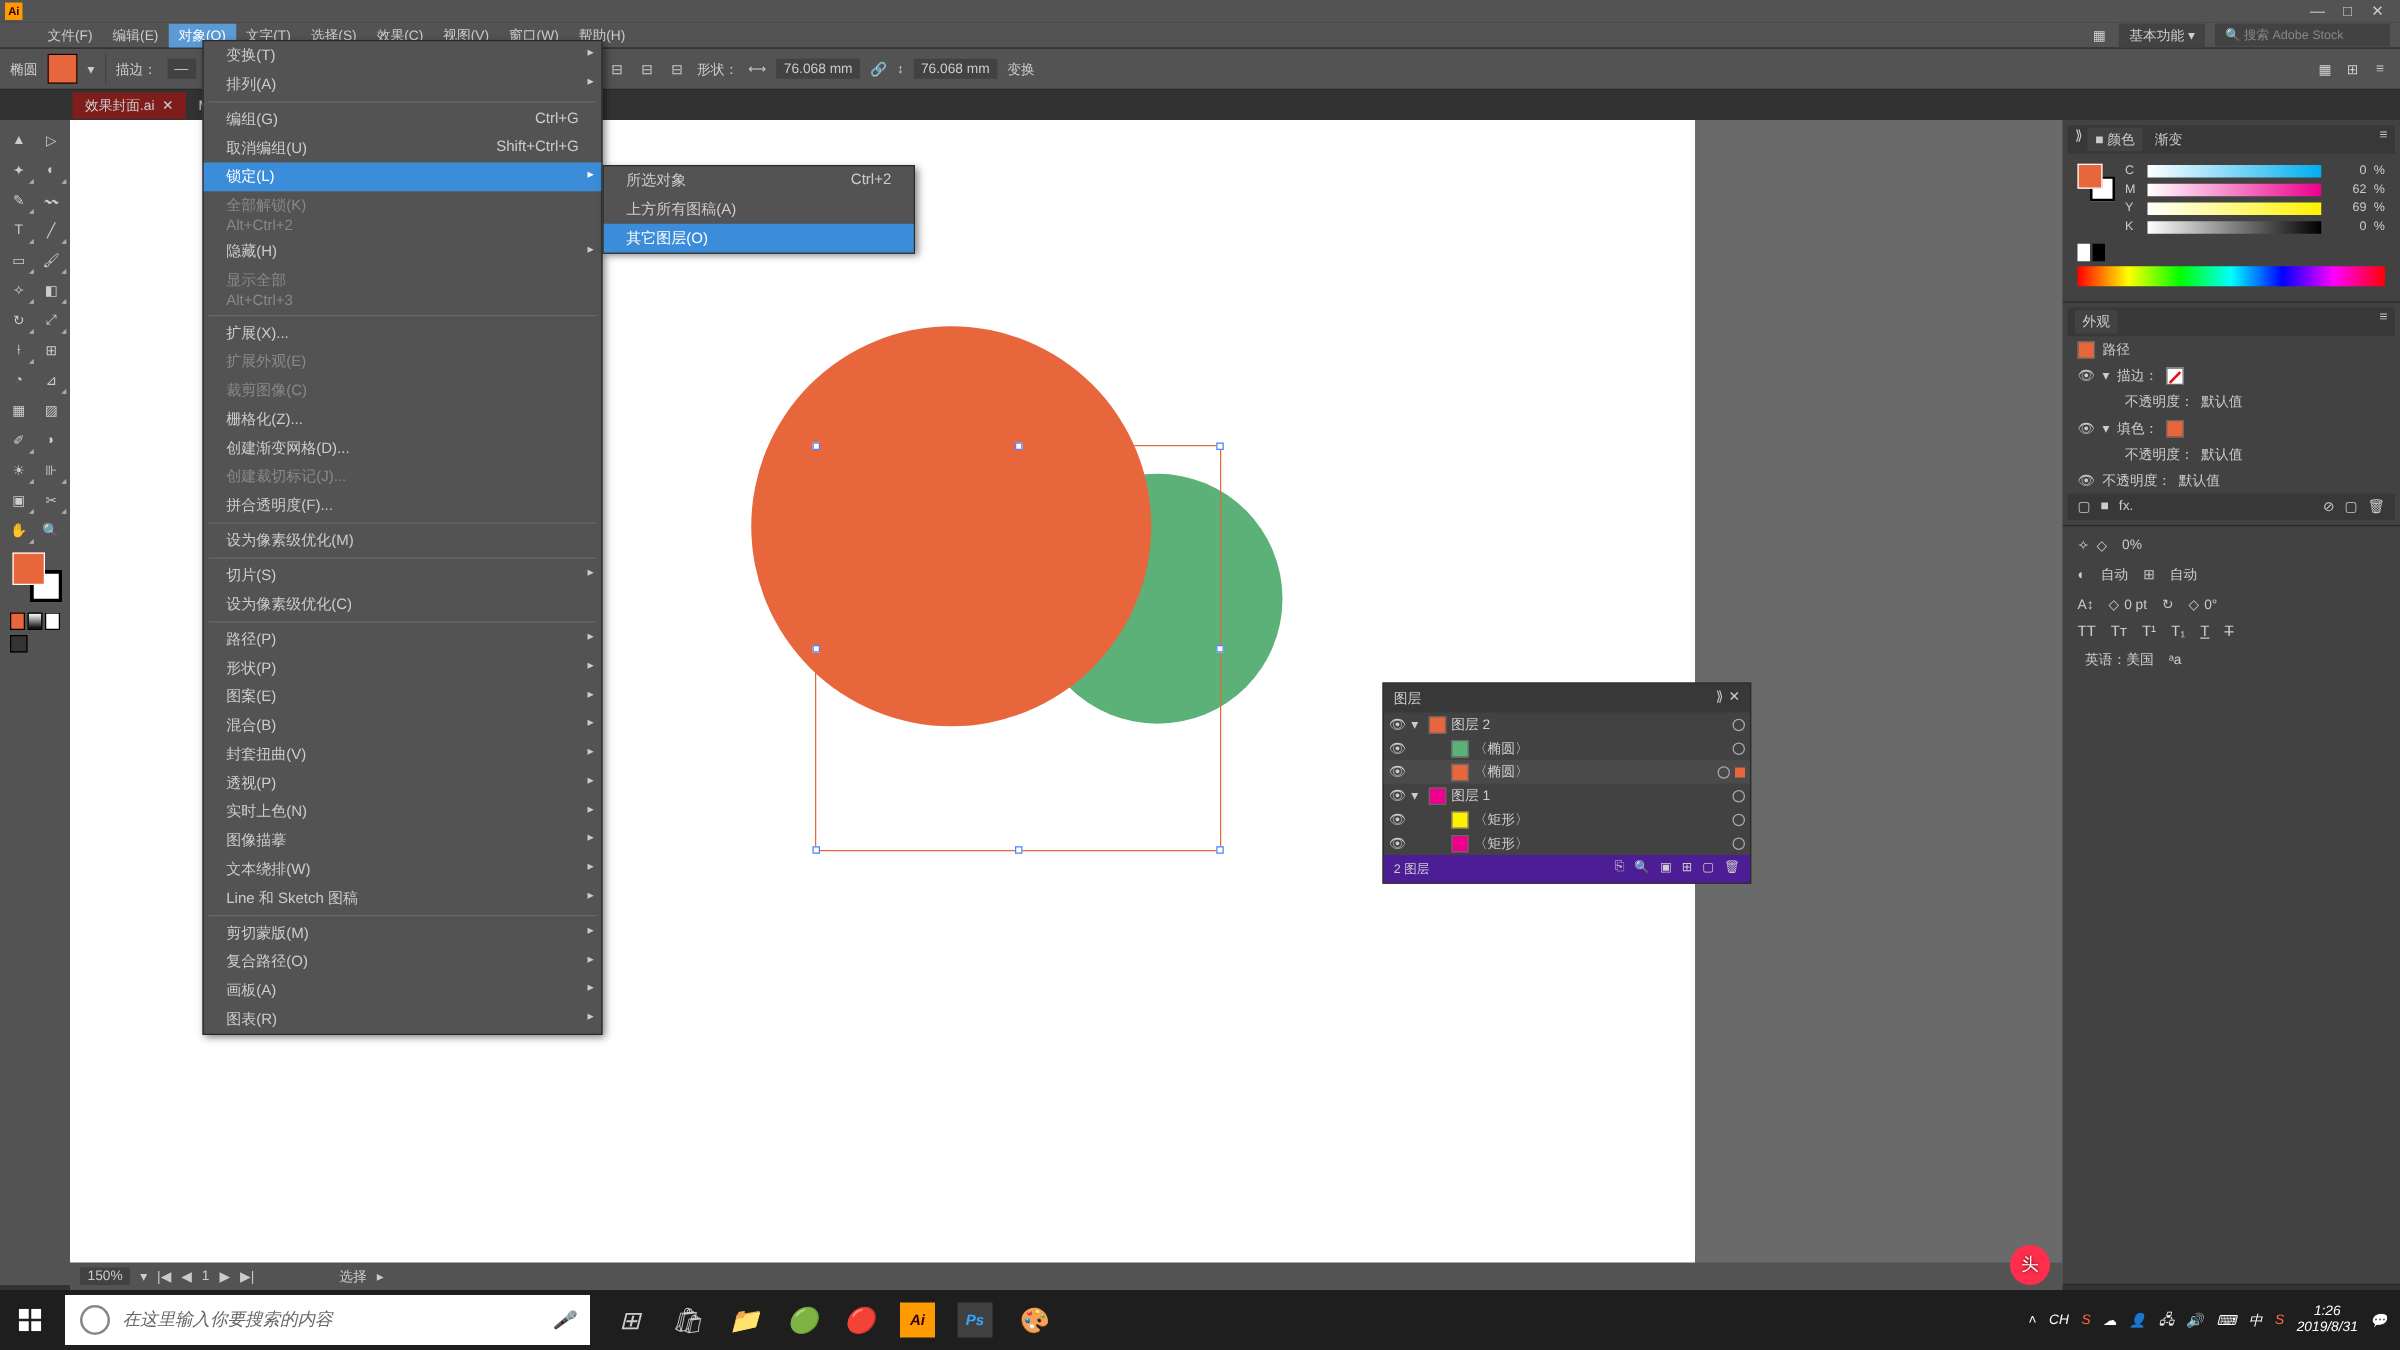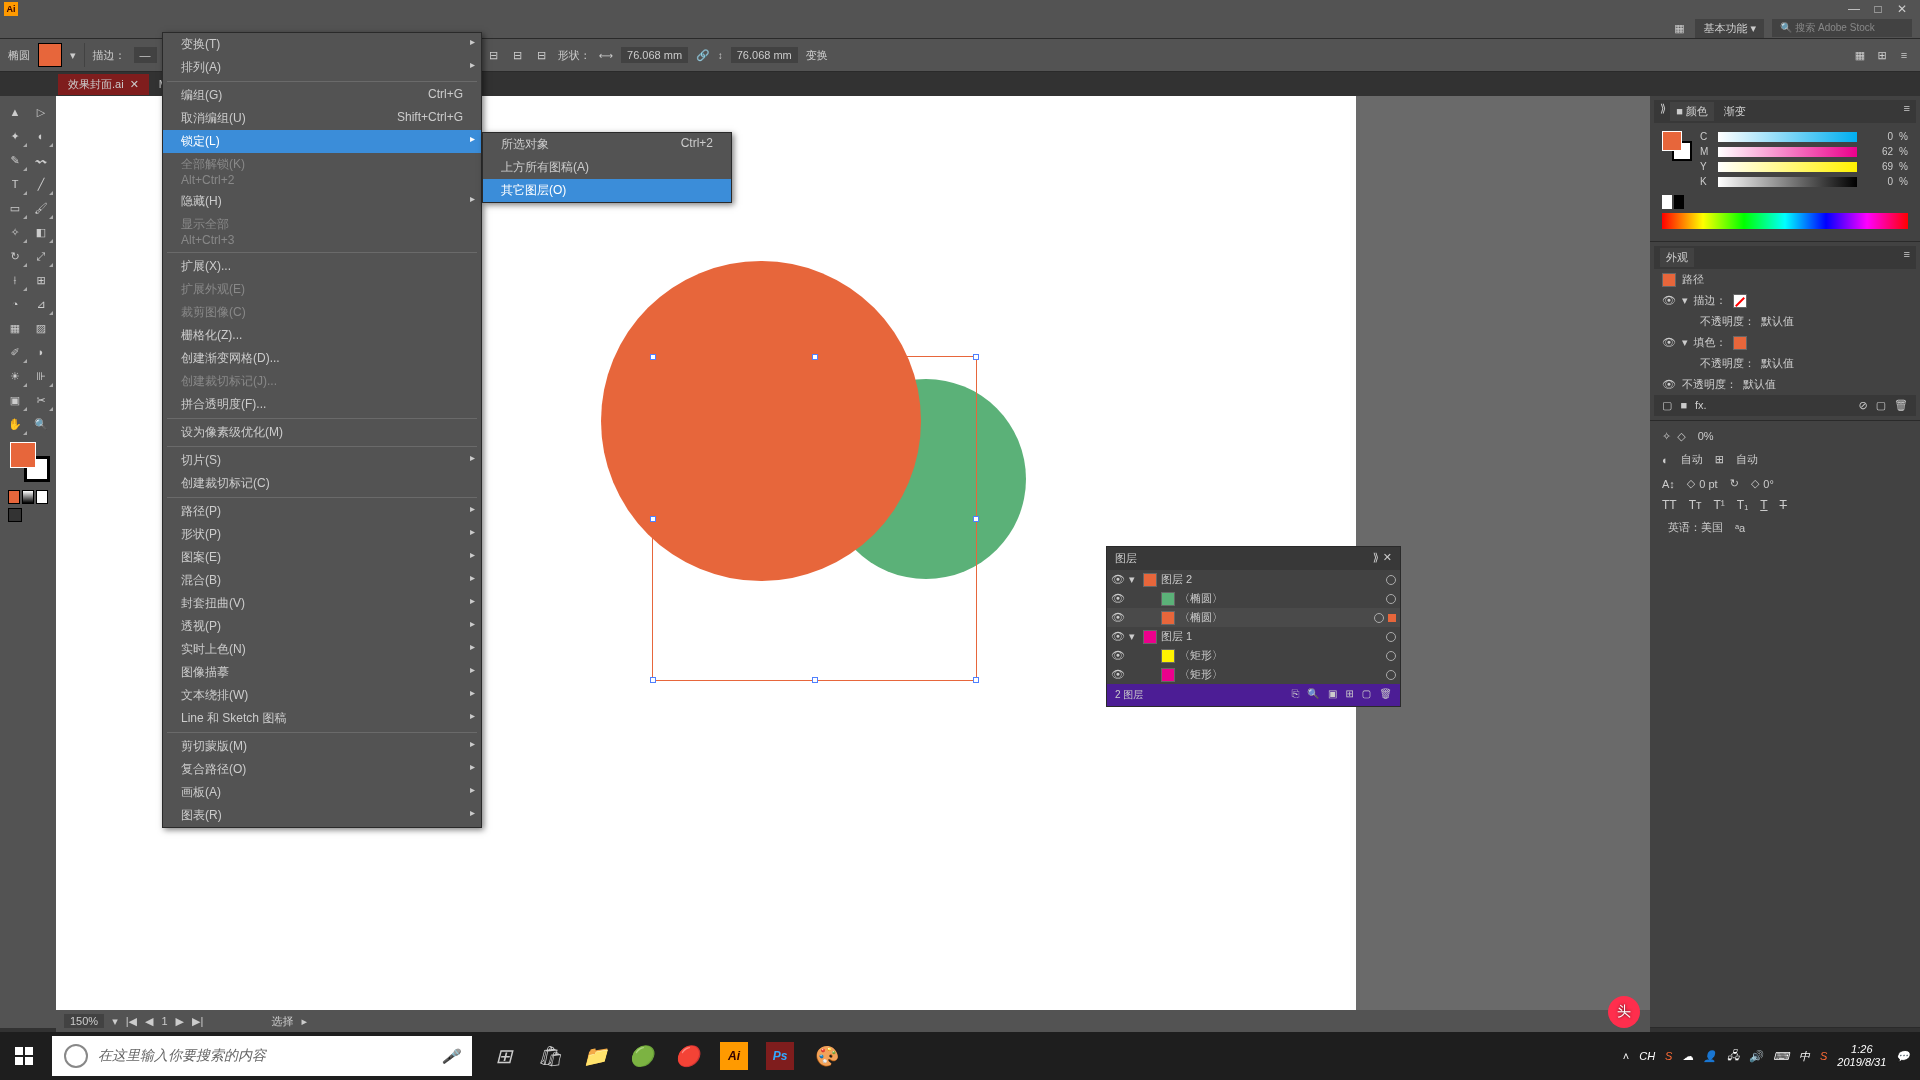--- a/index.html
+++ b/index.html
@@ -122,20 +122,31 @@
     <div class="ai-logo">Ai</div>
   </div>
   <div class="win-controls">
     <div class="win-btn">—</div>
     <div class="win-btn">□</div>
     <div class="win-btn">✕</div>
   </div>
 </div>
 
 <div class="menubar">
+  <div id="menu-items" style="display: flex;">
+      <div class="menu-item">文件(F)</div>
+      <div class="menu-item">编辑(E)</div>
+      <div class="menu-item active">对象(O)</div>
+      <div class="menu-item">文字(T)</div>
+      <div class="menu-item">选择(S)</div>
+      <div class="menu-item">效果(C)</div>
+      <div class="menu-item">视图(V)</div>
+      <div class="menu-item">窗口(W)</div>
+      <div class="menu-item">帮助(H)</div>
+    </div>
   <div class="menubar-right">
     <div class="ctrl-icon">▦</div>
     <div class="workspace-sel">基本功能 ▾</div>
     <div class="search-box"><span>🔍</span> <span>搜索 Adobe Stock</span></div>
   </div>
 </div>
 
 <div class="controlbar">
   <span>椭圆</span>
   <div class="fill-swatch"></div>
@@ -544,21 +555,21 @@
     </div>
     <div class="dd-sep"></div>
     <div class="dd-item">
       <span>设为像素级优化(M)</span>
     </div>
     <div class="dd-sep"></div>
     <div class="dd-item has-sub">
       <span>切片(S)</span>
     </div>
     <div class="dd-item">
-      <span>创建裁切标记(C)</span>
+      <span>设为像素级优化(C)</span>
     </div>
     <div class="dd-sep"></div>
     <div class="dd-item has-sub">
       <span>路径(P)</span>
     </div>
     <div class="dd-item has-sub">
       <span>形状(P)</span>
     </div>
     <div class="dd-item has-sub">
       <span>图案(E)</span>
@@ -641,21 +652,21 @@
     <span>在这里输入你要搜索的内容</span>
     <span style="margin-left:auto">🎤</span>
   </div>
   <div class="task-icons">
     <div class="task-icon">⊞</div>
     <div class="task-icon">🛍</div>
     <div class="task-icon">📁</div>
     <div class="task-icon">🟢</div>
     <div class="task-icon">🔴</div>
     <div class="task-icon" style="background:#ff9a00;width:28px;height:28px;margin:6px;font-size:12px;color:#330000;font-weight:bold">Ai</div>
-    <div class="task-icon" style="background:#7f1d1d;width:28px;height:28px;margin:6px;font-size:12px;color:#31a8ff;font-weight:bold">Ps</div>
+    <div class="task-icon" style="background:#404040;width:28px;height:28px;margin:6px;font-size:12px;color:#31a8ff;font-weight:bold">Ps</div>
     <div class="task-icon">🎨</div>
   </div>
   <div class="tray">
     <span>˄</span>
     <span>CH</span>
     <span style="color:#ff6b35">S</span>
     <span>☁</span>
     <span>👤</span>
     <span>🖧</span>
     <span>🔊</span>

